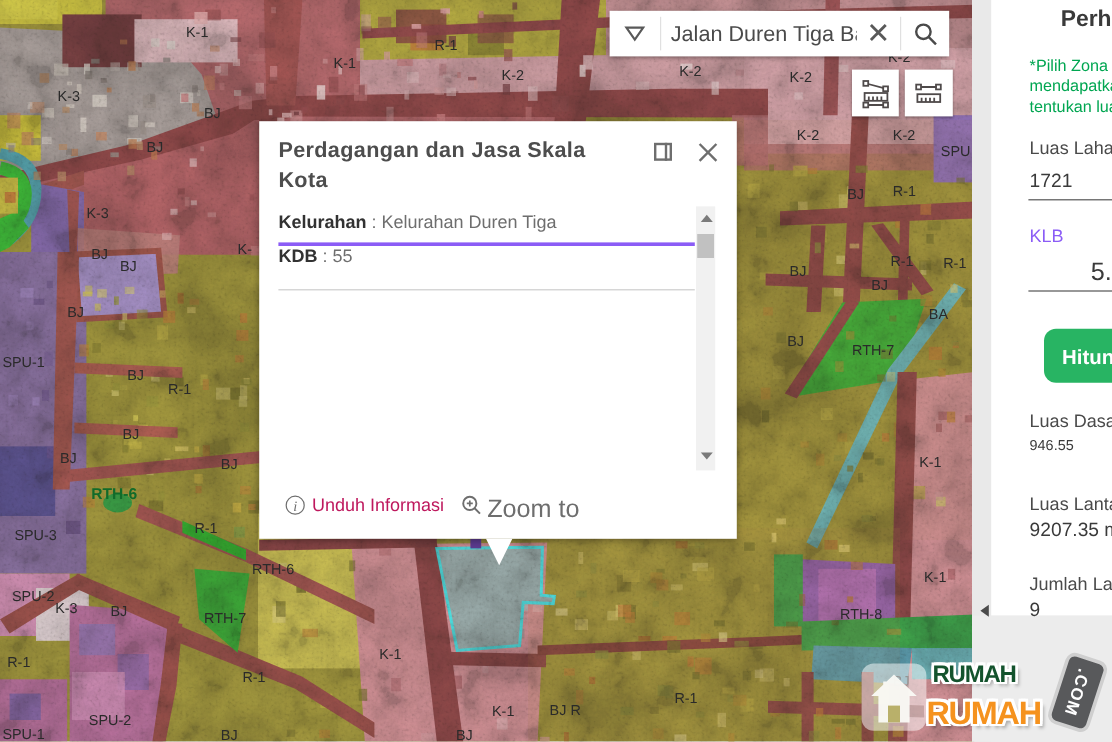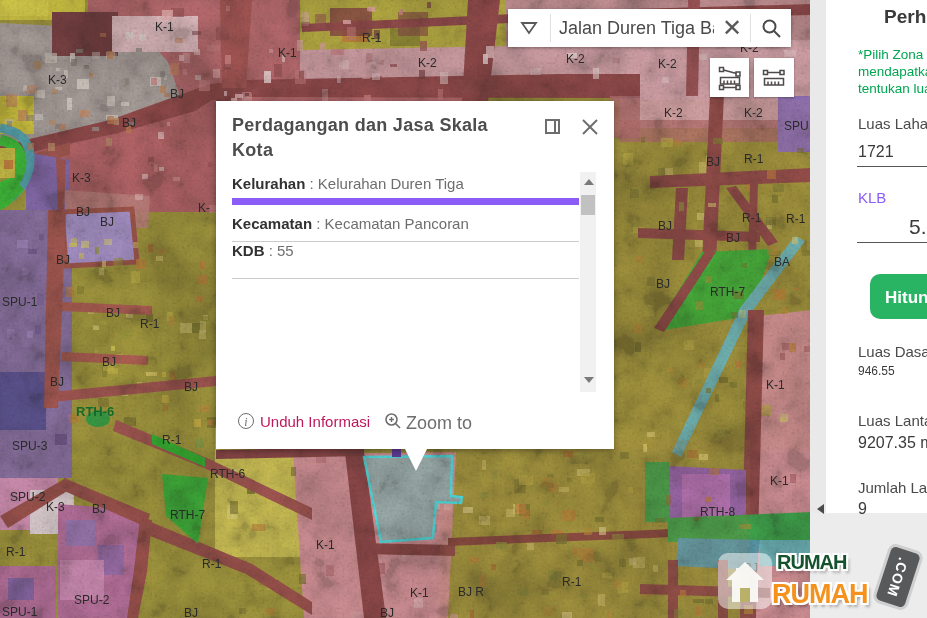--- a/index.html
+++ b/index.html
@@ -679,39 +679,38 @@
 
 <div class="abs" style="left:216px;top:101px;width:398px;height:348px;background:#fff;box-shadow:0 2px 6px rgba(0,0,0,.35)"></div>
 <div class="abs" style="left:232px;top:113px;width:280px;font-size:18px;font-weight:bold;color:#4d4d4d;line-height:25px;letter-spacing:0.3px">Perdagangan dan Jasa Skala Kota</div>
 <div class="abs" style="left:545px;top:119px;width:15px;height:15px;border:2px solid #6e6e6e"></div>
 <div class="abs" style="left:554px;top:119px;width:2px;height:15px;background:#6e6e6e"></div>
 <svg class="abs" style="left:581px;top:118px" width="18" height="18" viewBox="0 0 18 18">
     <line x1="2" y1="2" x2="16" y2="16" stroke="#6e6e6e" stroke-width="2"></line>
     <line x1="16" y1="2" x2="2" y2="16" stroke="#6e6e6e" stroke-width="2"></line>
   </svg>
 <div class="abs" style="left:232px;top:168px;width:347px">
-  <div style="height:37px;border-bottom:7px solid #8b5cf6;display:flex;align-items:center;font-size:15px;color:#6e6e6e"><b style="color:#323232">Kelurahan</b>&nbsp;: Kelurahan Duren Tiga</div>
-  <div style="height:37px;border-bottom:1px solid #ccc;display:flex;align-items:center;font-size:15px;color:#6e6e6e"><b style="color:#323232">Kecamatan</b>&nbsp;: Kecamatan Pancoran</div>
+  <div style="height:37px;border-bottom:3px solid #8b5cf6;display:flex;align-items:center;font-size:15px;color:#6e6e6e"><b style="color:#323232">Kelurahan</b>&nbsp;: Kelurahan Duren Tiga</div>
   <div style="height:37px;border-bottom:1px solid #ccc;display:flex;align-items:flex-start;font-size:15px;color:#6e6e6e"><b style="color:#323232">KDB</b>&nbsp;: 55</div>
 </div>
 
 <div class="abs" style="left:580px;top:172px;width:16px;height:220px;background:#f1f1f1"></div>
 <div class="abs" style="left:584px;top:179px;width:0;height:0;border-left:5px solid transparent;border-right:5px solid transparent;border-bottom:6px solid #7a7a7a"></div>
 <div class="abs" style="left:581px;top:195px;width:14px;height:20px;background:#c1c1c1"></div>
 <div class="abs" style="left:584px;top:377px;width:0;height:0;border-left:5px solid transparent;border-right:5px solid transparent;border-top:6px solid #7a7a7a"></div>
 
 <div class="abs" style="left:238px;top:413px;width:16px;height:16px;border:1.5px solid #6e6e6e;border-radius:50%;font-size:12px;color:#6e6e6e;text-align:center;line-height:16px;font-style:italic;font-family:'Liberation Serif',serif">i</div>
 <div class="abs" style="left:260px;top:413px;font-size:15px;color:#be185d">Unduh Informasi</div>
 <svg class="abs" style="left:384px;top:412px" width="18" height="18" viewBox="0 0 18 18">
     <circle cx="7.5" cy="7.5" r="5.5" fill="none" stroke="#6e6e6e" stroke-width="1.6"></circle>
     <line x1="11.5" y1="11.5" x2="16" y2="16" stroke="#6e6e6e" stroke-width="1.6"></line>
     <line x1="5" y1="7.5" x2="10" y2="7.5" stroke="#6e6e6e" stroke-width="1.4"></line>
     <line x1="7.5" y1="5" x2="7.5" y2="10" stroke="#6e6e6e" stroke-width="1.4"></line>
   </svg>
-<div class="abs" style="left:406px;top:413px;font-size:18px;color:#6e6e6e">Zoom to</div>
+<div class="abs" style="left:406px;top:413px;font-size:21px;color:#6e6e6e">Zoom to</div>
 
 <div class="abs" style="left:405px;top:449px;width:0;height:0;border-left:11px solid transparent;border-right:11px solid transparent;border-top:22px solid #fff"></div>
 
 <div class="abs" style="left:718px;top:553px;width:54px;height:56px;background:rgba(255,255,255,.5);border-radius:10px"></div>
 <svg class="abs" style="left:724px;top:558px" width="42" height="46" viewBox="0 0 42 46">
   <path d="M21 4 L40 22 L34 22 L34 44 L8 44 L8 22 L2 22 Z M12 10 L17 10 L17 14 L12 14 Z" fill="#fafaf5" opacity=".95"></path>
   <rect x="16" y="30" width="10" height="14" fill="#b9b06a"></rect>
 </svg>
 <div class="abs" style="left:777px;top:551px;font-size:20px;font-weight:bold;color:#14532d;letter-spacing:-1px;text-shadow:-2px -2px 0 #fff,2px -2px 0 #fff,-2px 2px 0 #fff,2px 2px 0 #fff,0 -2px 0 #fff,0 2px 0 #fff,-2px 0 0 #fff,2px 0 0 #fff,3px 4px 3px rgba(0,0,0,.3)">RUMAH</div>
 <div class="abs" style="left:772px;top:579px;font-size:27px;font-weight:bold;color:#f5921e;letter-spacing:-1px;text-shadow:-2px -2px 0 #fff,2px -2px 0 #fff,-2px 2px 0 #fff,2px 2px 0 #fff,0 -2px 0 #fff,0 2px 0 #fff,-2px 0 0 #fff,2px 0 0 #fff,3px 4px 3px rgba(0,0,0,.3)">RUMAH</div>

